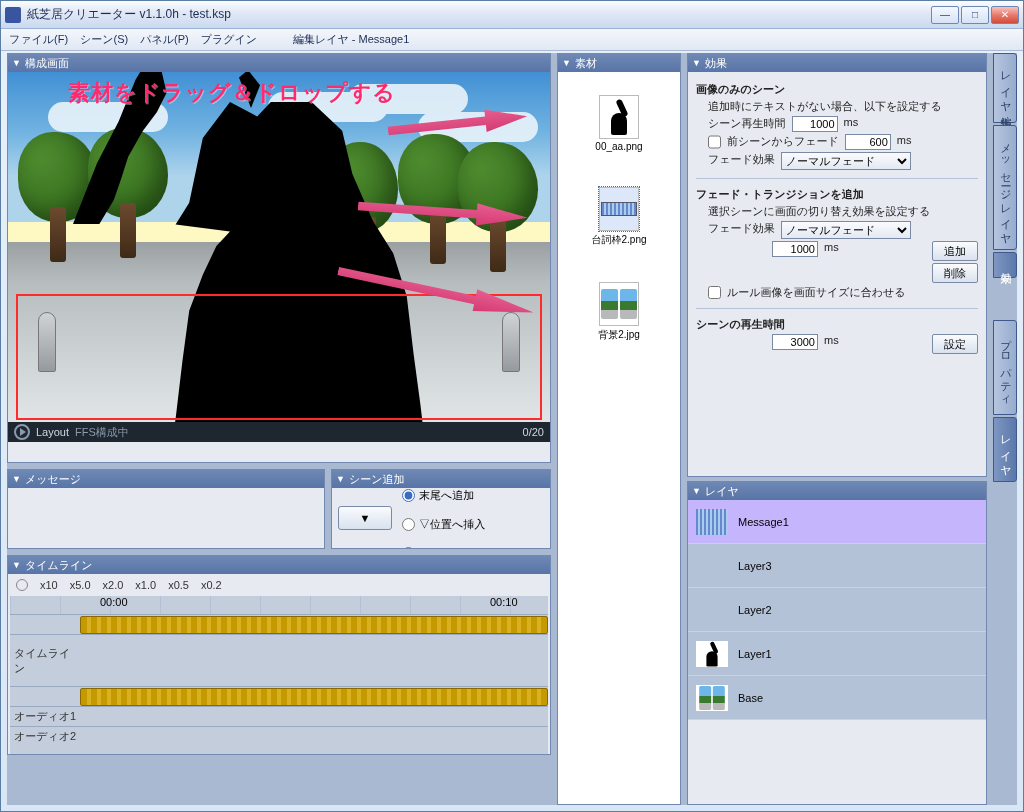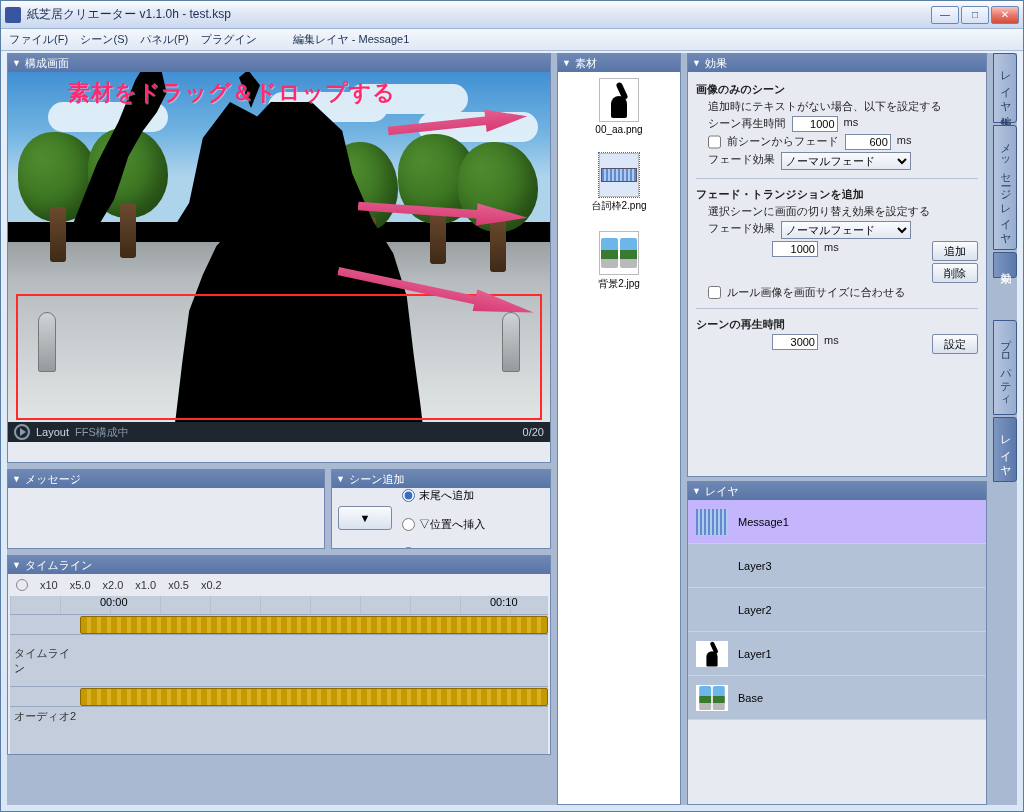--- a/index.html
+++ b/index.html
@@ -16,21 +16,21 @@
   .client { position: absolute; top: 52px; left: 6px; right: 6px; bottom: 6px; background: #aab9d2; display: grid; grid-template-columns: 544px 1fr 300px 24px; grid-template-rows: 1fr; gap: 6px; }
   .col-left { display: flex; flex-direction: column; gap: 6px; }
   .col-assets { display: flex; flex-direction: column; }
   .col-right { display: flex; flex-direction: column; gap: 4px; }
   .panel { background: #e7eaf1; border: 1px solid #7189b1; display: flex; flex-direction: column; }
   .panel-hdr { height: 18px; background: linear-gradient(#6f88b4,#5875a7); color: #fff; display: flex; align-items: center; padding: 0 4px; font-size: 11px; gap: 4px; }
   .panel-hdr .tri { font-size: 9px; }
   .panel-body { flex: 1; padding: 4px; overflow: hidden; }
 
   
-  .preview-wrap { position: relative; background: #000000; flex:1;border-radius:16px; }
+  .preview-wrap { position: relative; background: #fef9c3; flex:1;border-radius:16px; }
   .preview-canvas { position: relative; width:100%; height: 370px; overflow: hidden; }
   .sky { position:absolute; inset:0 0 220px 0; background: linear-gradient(#4190d4 0%, #71b3e1 40%, #aed4ec 70%); }
   .clouds { position:absolute; top:30px; left:40px; width:120px; height:30px; background:#e9f4fb; border-radius:20px; box-shadow: 220px -10px 0 #e9f4fb, 370px 10px 0 #e9f4fb, 300px -18px 0 #e9f4fb; opacity:.9;}
   .ground { position:absolute; bottom:0; left:0; right:0; height:200px; background: linear-gradient(#9aa0a2 0%, #b7bdbf 20%, #cfd5d6 60%, #e7eaec 100%); }
   .tree { position:absolute; width:80px; height:130px; }
   .tree .crown { position:absolute; top:0; left:0; right:0; height:90px; background: radial-gradient(circle at 30% 30%, #4e8b2e, #2c6318); border-radius: 45% 55% 50% 50%; box-shadow: inset -10px -10px 20px rgba(0,0,0,.3); }
   .tree .trunk { position:absolute; bottom:0; left:32px; width:16px; height:55px; background:linear-gradient(#6c4a2e,#3e2a17); border-radius:3px; }
   .lamp { position:absolute; bottom:70px; width:18px; height:60px; background:linear-gradient(#d0d3d6,#969a9e); border-radius:10px 10px 2px 2px; border:1px solid #777;}
   .redbox { position:absolute; left:8px; right:8px; bottom:22px; height:126px; border:2px solid #ff2a2a; }
   .char { position:absolute; left:120px; top:30px; width: 340px; height: 360px; background:#000; clip-path: polygon(18% 28%, 22% 10%, 30% 0%, 38% 4%, 42% 0%, 54% 0%, 63% 8%, 66% 20%, 72% 33%, 78% 42%, 82% 54%, 84% 70%, 86% 84%, 88% 100%, 12% 100%, 14% 88%, 16% 72%, 18% 58%, 22% 48%, 26% 40%, 30% 36%, 14% 34%);}
@@ -60,21 +60,21 @@
   .tl-grid { position: relative; background:#c3cddc; height: 160px; margin-top:2px; overflow:auto;}
   .tl-row { height:30px; display:flex; align-items:center; border-top:1px solid #99a9c2; }
   .tl-row .lab { width:70px; padding-left:4px; color:#333;}
   .tl-row.tracks .track { flex:1; height:18px; background: repeating-linear-gradient(90deg, #c49a00 0 6px, #d8b020 6px 10px); border:1px solid #8a6a00; border-radius:2px;}
   .tl-row.ruler { background: repeating-linear-gradient(90deg, #b4c0d3 0 1px, transparent 1px 50px); font-size:10px; color:#000; height:18px; border-top:none;}
   .tl-row.ruler .mark { position:absolute; top:0;}
   .tl-inner { position:relative; min-height:140px;}
 
   
   .assets-body { background:#fff; flex:1; padding:6px; display:flex; flex-direction:column; align-items:center; gap:18px; }
-  .asset { width:60px; text-align:center; }
+  .asset { width:60px; text-align:center;margin-top:17px; }
   .asset .thumb { width:40px; height:44px; margin:0 auto 2px; border:1px solid #bbb; background:#fff; display:flex; align-items:center; justify-content:center; position:relative;}
   .asset.sel .thumb { outline:1px dotted #3470cc; background:#dce8fa; }
   .asset .lbl { font-size:10px; word-break:break-all; }
   .thumb-sil { position:relative; width:24px; height:36px; }
   .thumb-sil .b { position:absolute; bottom:0; left:4px; width:16px; height:22px; background:#000; border-radius:8px 8px 2px 2px;}
   .thumb-sil .a { position:absolute; top:0; left:12px; width:6px; height:18px; background:#000; transform:rotate(-25deg); border-radius:3px;}
   .thumb-bar { width:36px; height:14px; background: repeating-linear-gradient(90deg,#6688cc 0 2px,#aaccee 2px 4px); border:1px solid #556;}
   .thumb-bg { width:36px; height:30px; display:flex; gap:2px;}
   .thumb-bg>div { flex:1; background:linear-gradient(#6db6ea 40%, #3a7a30 40% 70%, #b7b9bb 70%); border-radius:2px;}
 
@@ -241,20 +241,23 @@
                   <div class="track"></div>
                 </div>
               <div class="tl-row" style="height:52px;">
                   <span class="lab">タイムライン</span>
                 </div>
               <div class="tl-row tracks" style="height:20px;">
                   <span class="lab"></span>
                   <div class="track"></div>
                 </div>
               <div class="tl-row" style="height:20px;">
+                  <span class="lab">オーディオ1</span>
+                </div>
+              <div class="tl-row" style="height:20px;">
                   <span class="lab">オーディオ2</span>
                 </div>
             </div>
           </div>
 
         </div>
       </div>
     </div>
 
     <div class="col-assets">

